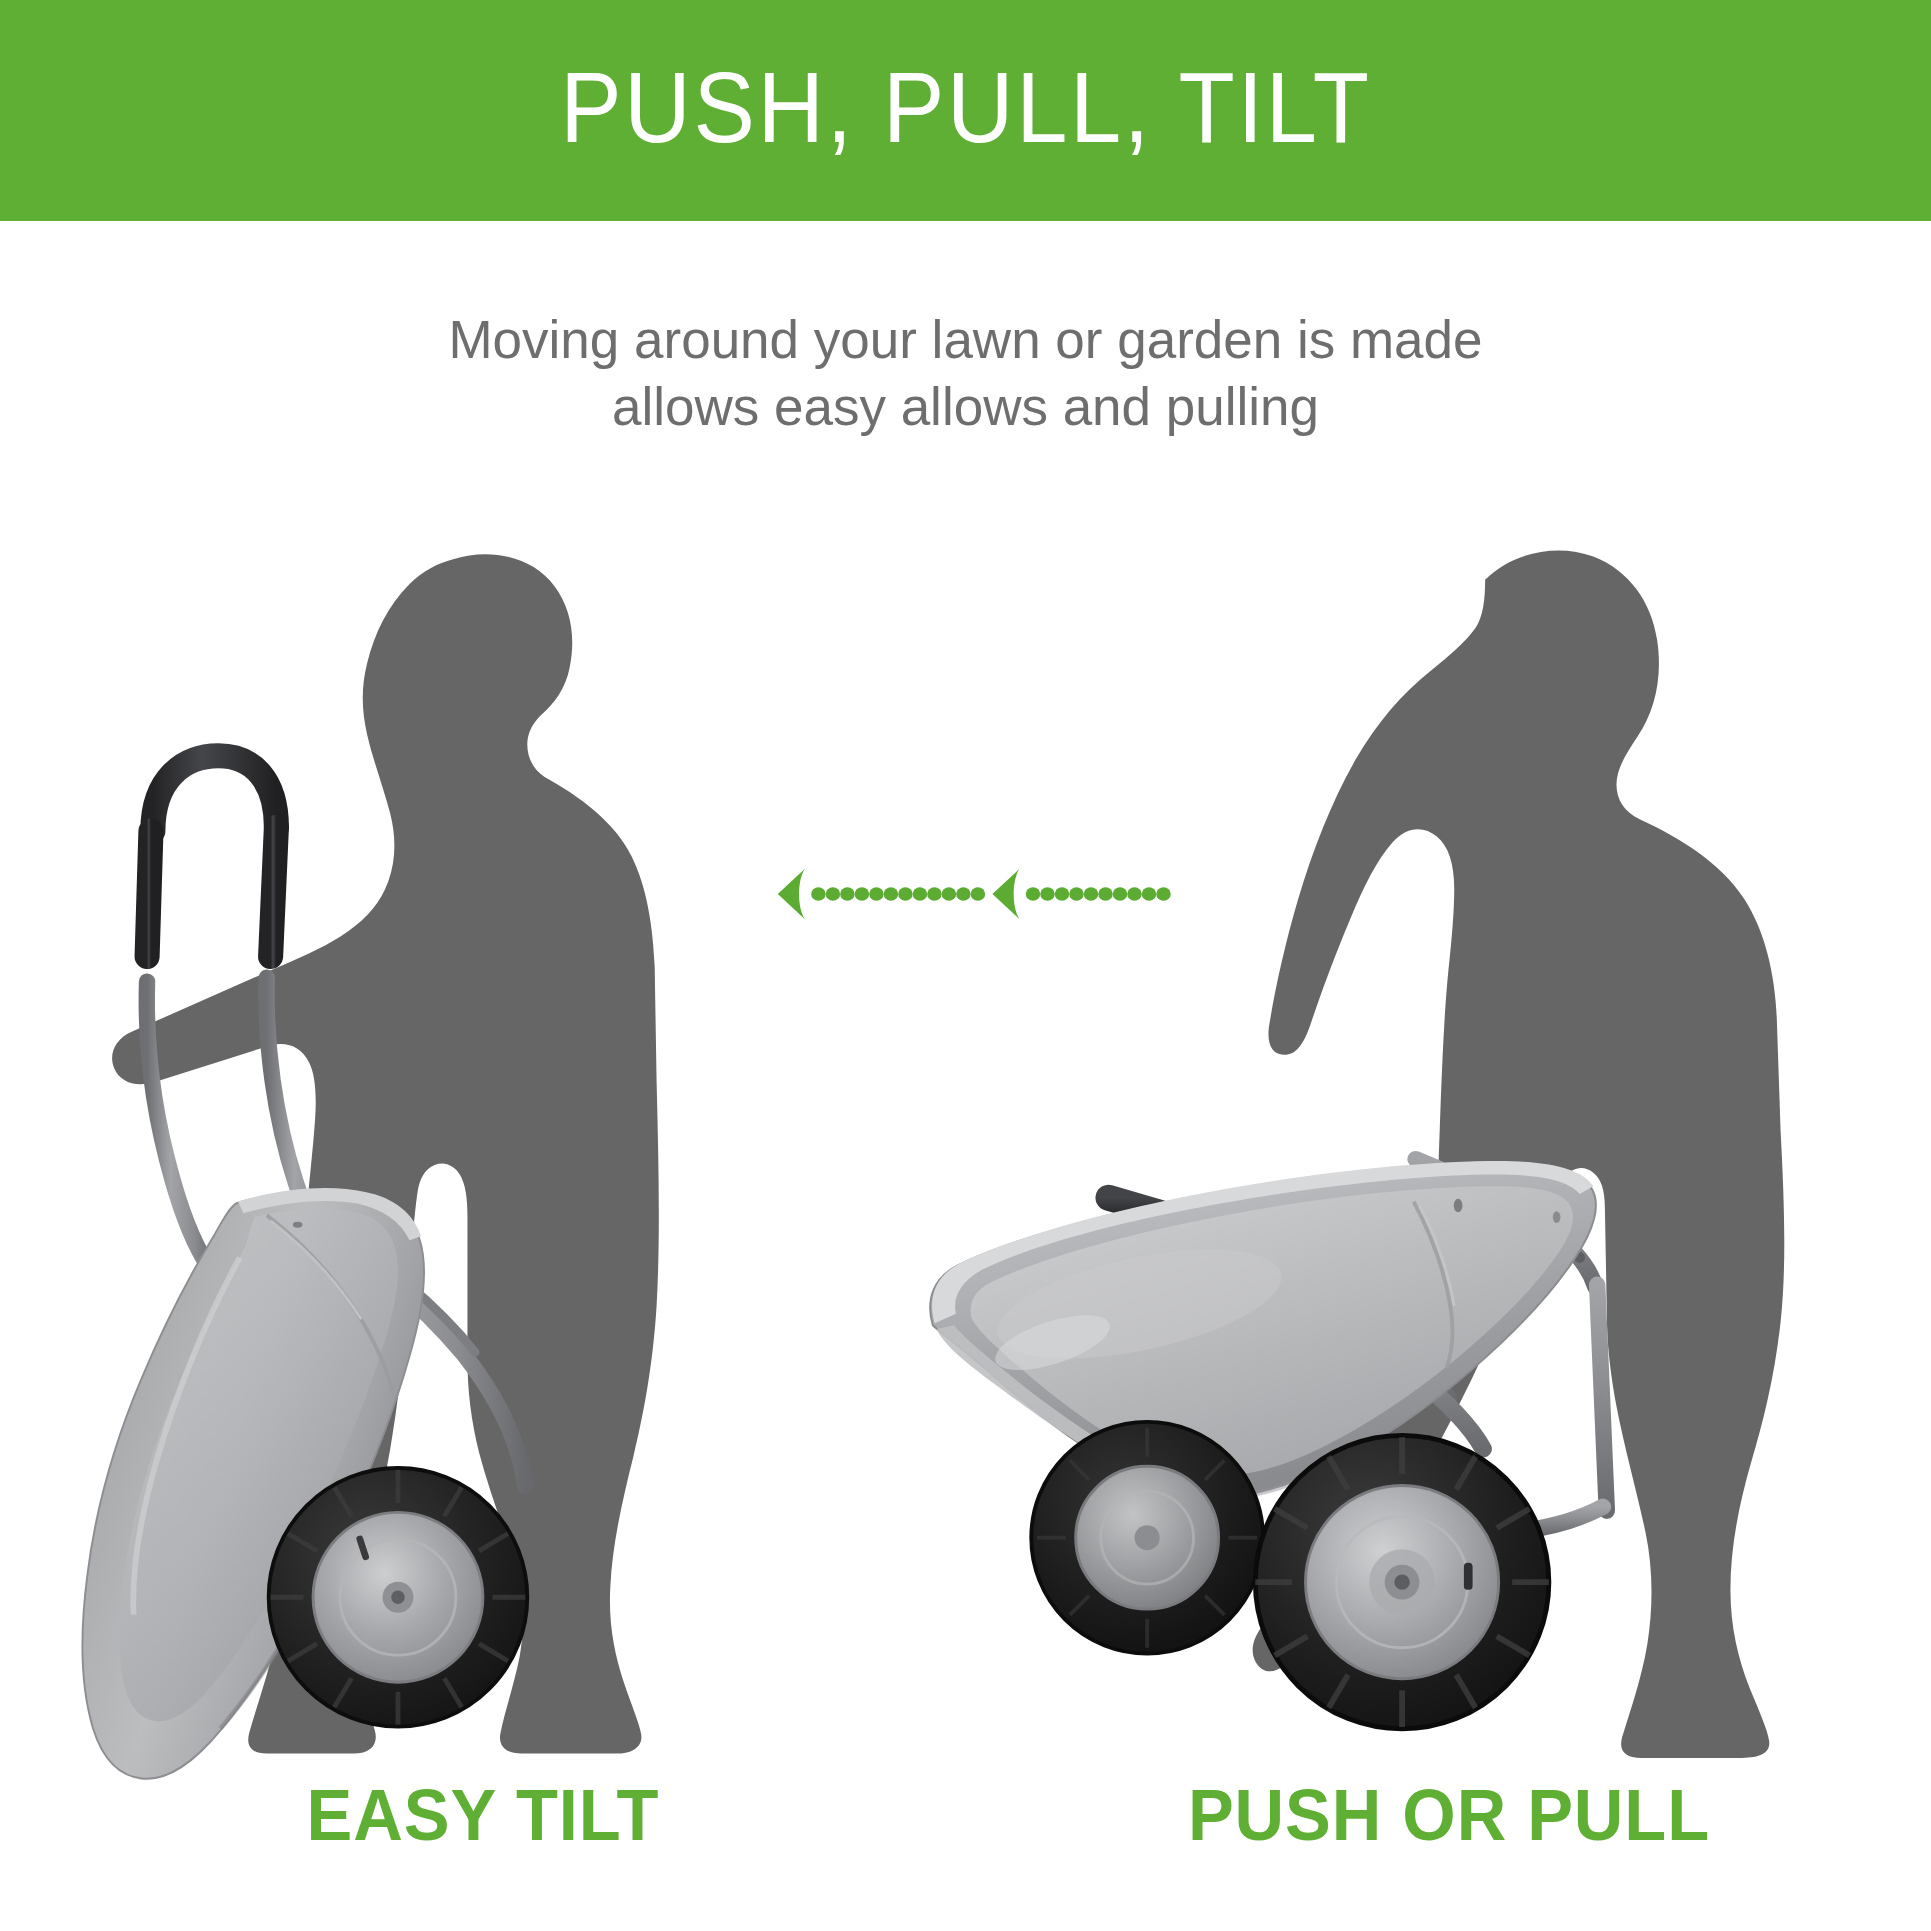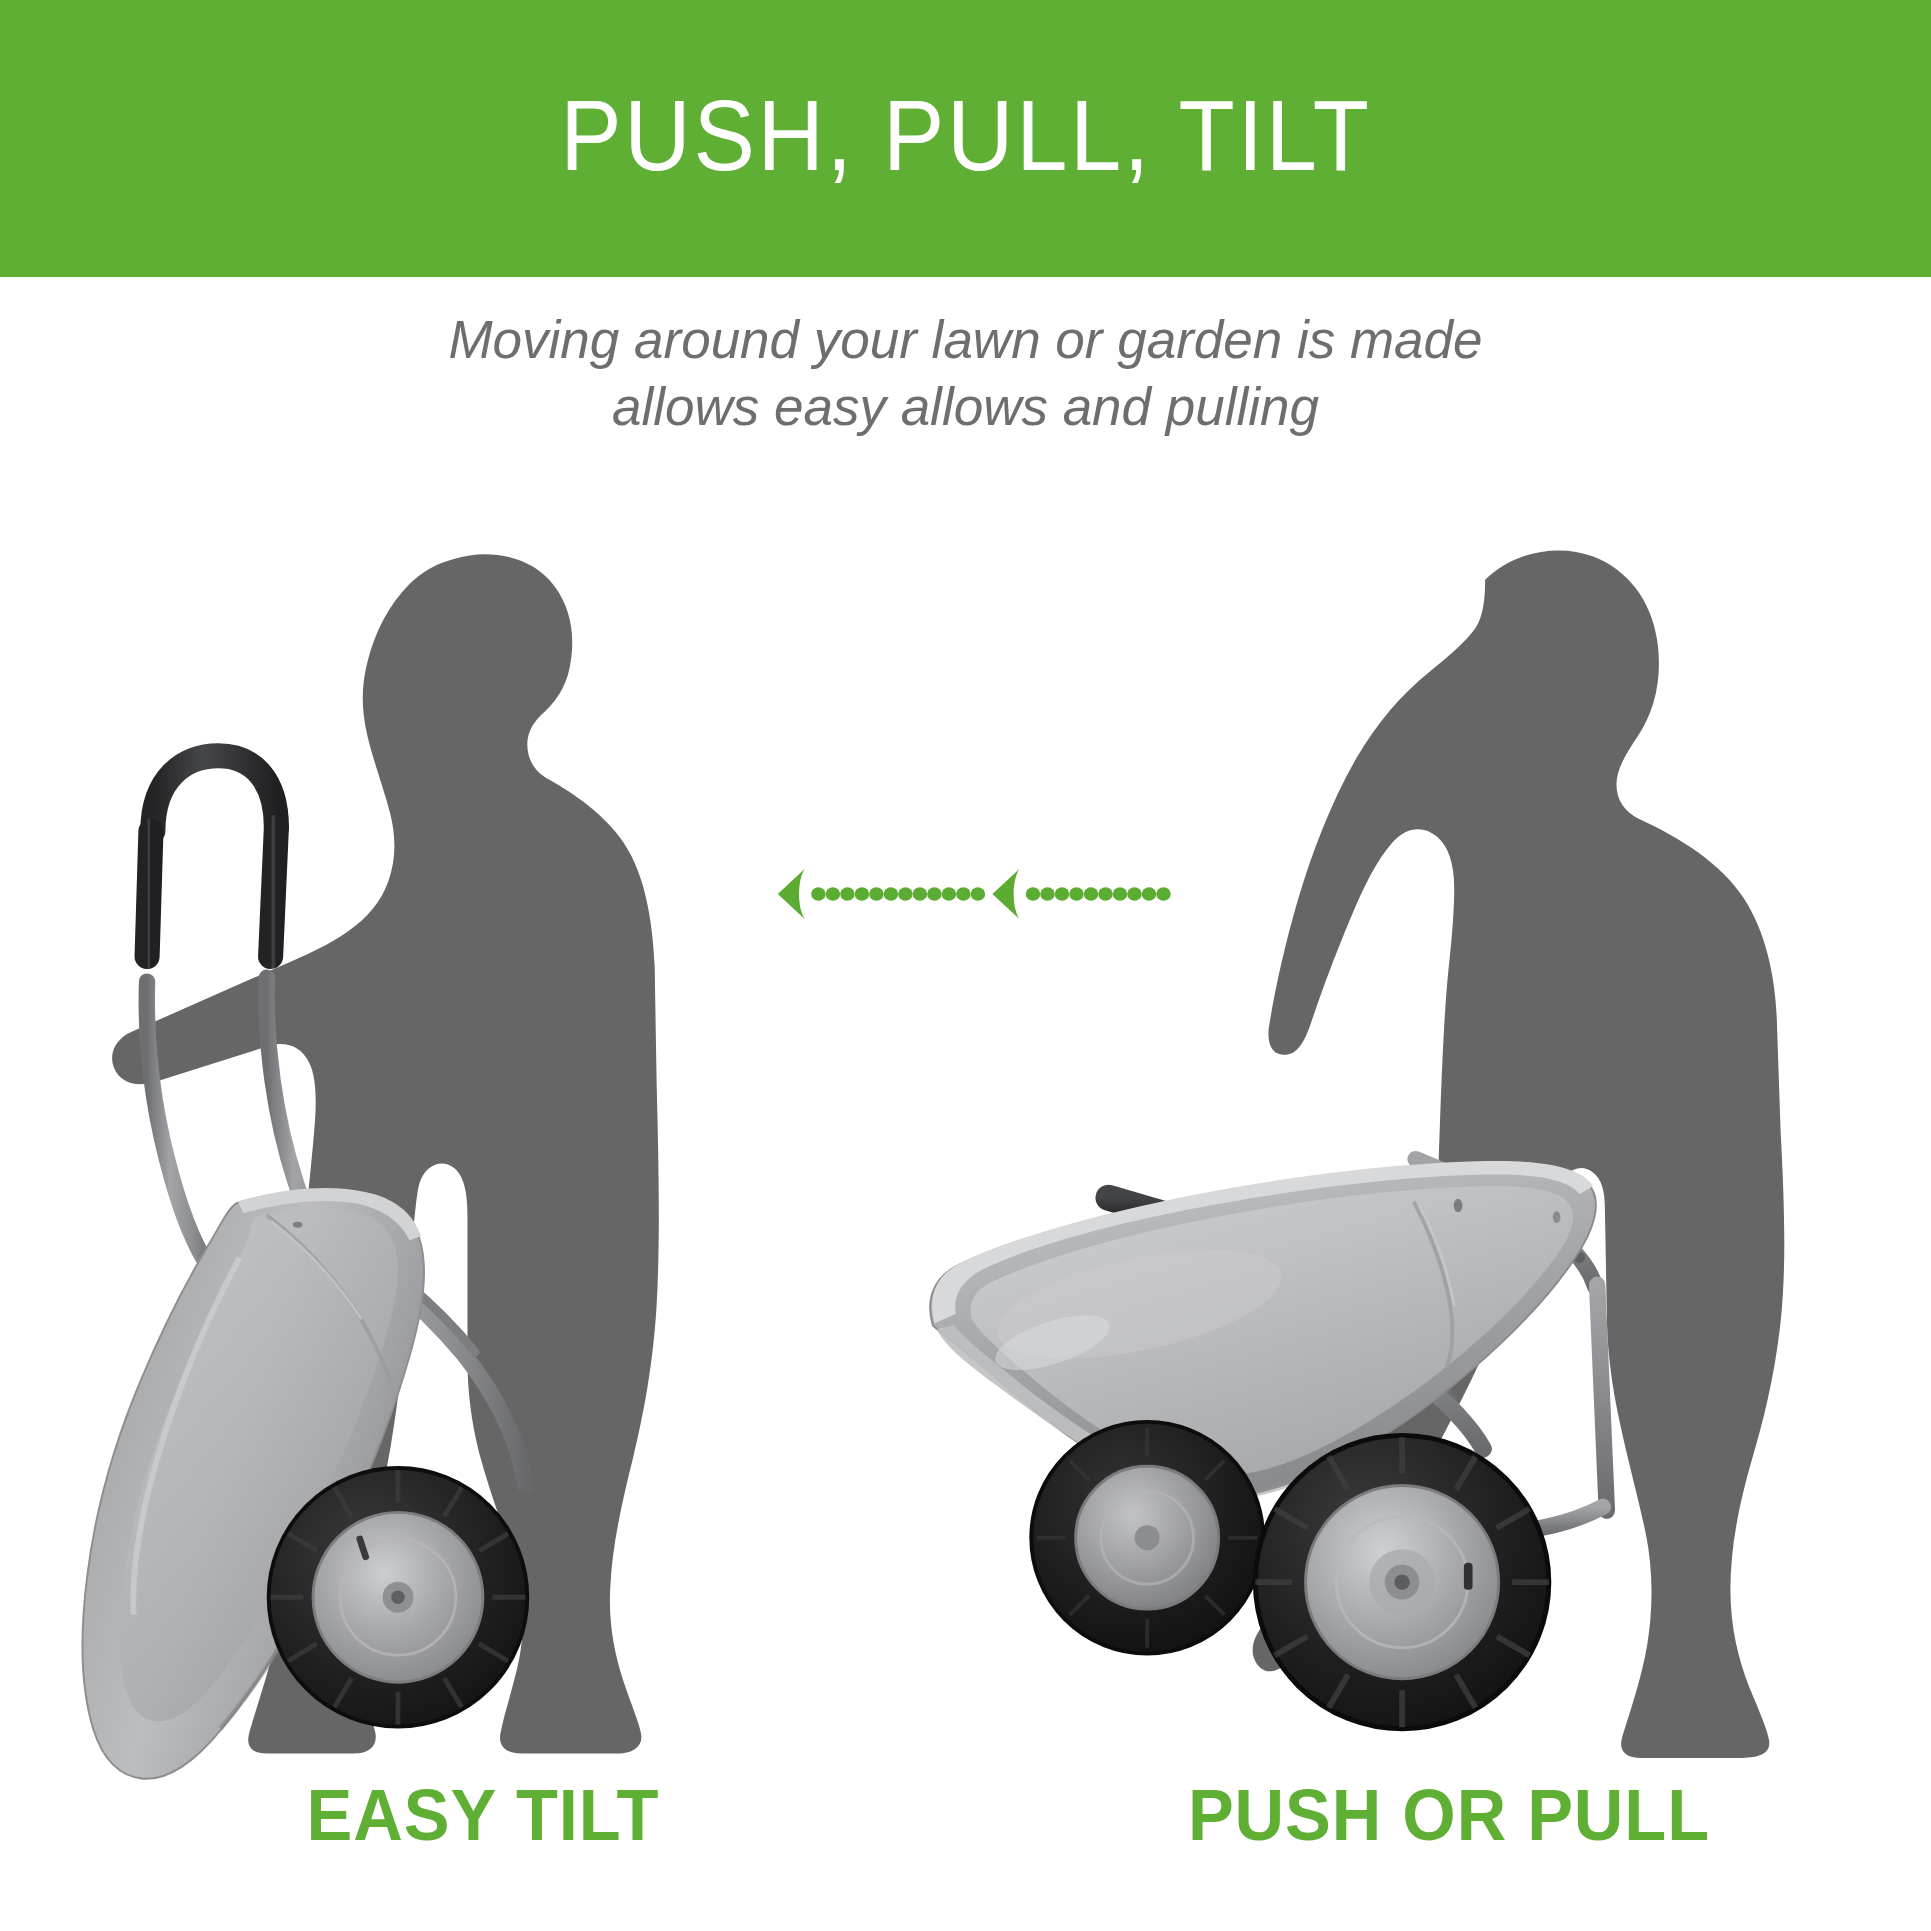--- a/index.html
+++ b/index.html
@@ -22,21 +22,21 @@
     background: #ffffff;
     overflow: hidden;
   }
 
   
   .banner {
     position: absolute;
     left: 0;
     top: 0;
     width: 1931px;
-    height: 277px;
+    height: 221px;
     background: #60af35;
     display: flex;
     align-items: center;
     justify-content: center;
     box-sizing: border-box;
   }
   .banner-title {
     color: #ffffff;
     font-size: 100px;
     font-weight: 400;
@@ -55,21 +55,21 @@
     top: 307px;
     transform: translateX(-50%);
     width: 1274px;
     text-align: center;
     color: #6e6e6e;
     font-size: 53px;
     line-height: 1.26;
     font-weight: 400;
     letter-spacing: 0px;
   }
-  .subtitle-line { display: block; font-style: italic; }
+  .subtitle-line { display: block; }
 
   
   .scenes {
     position: absolute;
     left: 0;
     top: 541px;
     width: 1931px;
     height: 1217px;
   }
 

